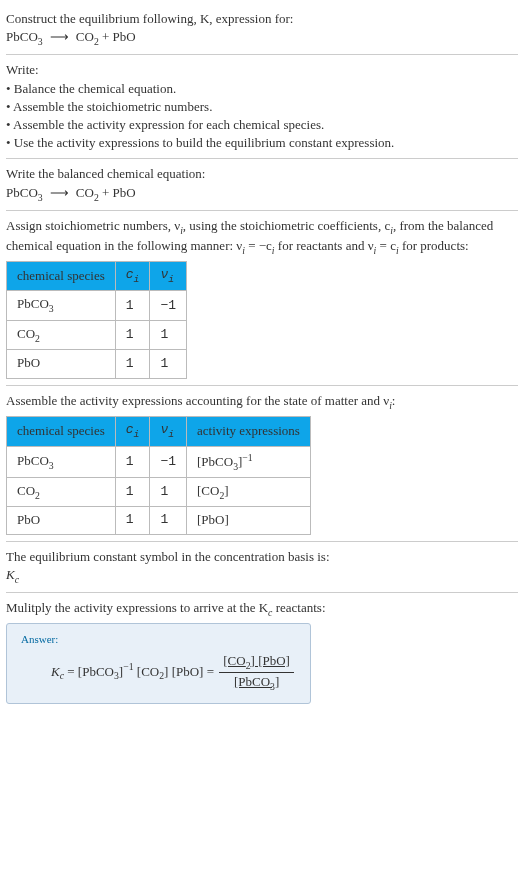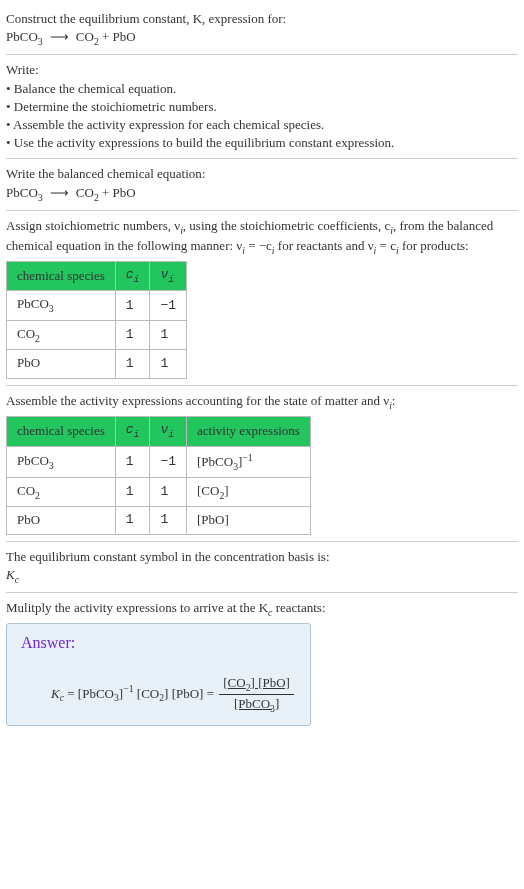--- a/index.html
+++ b/index.html
@@ -26,31 +26,31 @@
       border-collapse: collapse;
       margin-top: 4px;
       font-size: 13px;
     }
     th, td {
       border: 1px solid #bbb;
       padding: 4px 10px;
       text-align: left;
       font-weight: normal;
     }
-    th { background: #22c55e; }
+    th { background: #0ea5e9; }
     td.center, th.center { text-align: left; font-family: Liberation Mono, monospace; }
     .answer-box {
       background: #e8f0f8;
       border: 1px solid #b0c4d8;
       border-radius: 3px;
       padding: 8px 14px 10px 14px;
       margin-top: 4px;
       display: inline-block;
     }
-    .answer-label { font-size: 16px; color: #6d28d9; margin-bottom: 19px; }
+    .answer-label { font-size: 11px; color: #0369a1; margin-bottom: 4px; }
     .fraction {
       display: inline-block;
       vertical-align: middle;
       text-align: center;
       margin: 0 2px;
       text-decoration: underline;
     }
     .fraction .num {
       display: block;
       border-bottom: 1px solid #333;
@@ -61,34 +61,34 @@
       padding: 0 4px;
     }
     .super { font-size: 0.75em; vertical-align: super; }
     .indent { margin-left: 30px; }
   </style>
 </head>
 <body>
 
 <div class="section">
   <div>
-    <span>Construct the equilibrium constant, K, expression for:</span>
+    <span>Construct the equilibrium following, K, expression for:</span>
   </div>
   <div>
     <span>PbCO</span><span class="subscript">3</span>
     <span class="arrow">⟶</span>
     <span>CO</span><span class="subscript">2</span><span> + </span><span>PbO</span>
   </div>
 </div>
 
 <div class="section">
   <div>Write:</div>
   <ul class="plan">
     <li>Balance the chemical equation.</li>
-    <li>Determine the stoichiometric numbers.</li>
+    <li>Assemble the stoichiometric numbers.</li>
     <li>Assemble the activity expression for each chemical species.</li>
     <li>Use the activity expressions to build the equilibrium constant expression.</li>
   </ul>
 </div>
 
 <div class="section">
   <div>Write the balanced chemical equation:</div>
   <div>
     <span>PbCO</span><span class="subscript">3</span>
     <span class="arrow">⟶</span>

